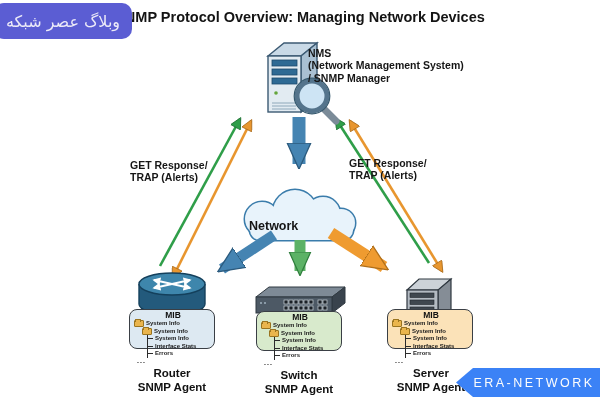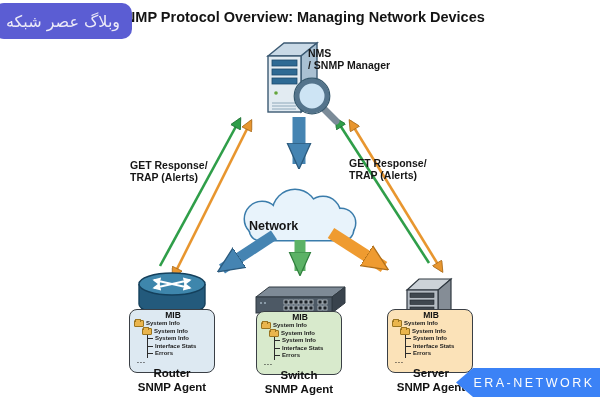--- a/index.html
+++ b/index.html
@@ -29,21 +29,21 @@
   
   .dlabel { position:absolute; font-weight:bold; color:#161616; text-align:left; line-height:1.18; z-index:3; }
   #nms-label   { left:308px; top:47px;  width:158px; font-size:10.5px; }
   #getset-label{ left:240px; top:138px; width:86px;  font-size:10.5px; }
   #left-resp   { left:130px; top:159px; width:126px; font-size:10.5px; }
   #right-resp  { left:349px; top:157px; width:126px; font-size:10.5px; }
   #cloud-label { left:249px; top:219px; width:104px; font-size:12.5px; }
 
   
   .mib-box {
-    position:absolute; width:86px; height:64px; top:309px;
+    position:absolute; width:86px; height:40px; top:309px;
     border:1.5px solid #3a3f45; border-radius:8px; z-index:4;
     box-sizing:border-box; padding:1px 2px 0 4px;
   }
   #mib-router { left:129px; background:#dde9f2; }
   #mib-switch { left:256px; top:311px; background:#d8eacc; }
   #mib-server { left:387px; background:#fbe2b8; }
   .mib-title { text-align:center; font-size:8.5px; font-weight:bold; line-height:9px; }
   .tree { font-size:6px; font-weight:bold; line-height:7.5px; color:#1a1a1a; }
   .trow { display:flex; align-items:center; gap:2px; white-space:nowrap; }
   .lvl1 { margin-left:8px; }
@@ -205,20 +205,21 @@
         <rect x="410" y="307" width="24" height="4.5"></rect>
       </g>
     </g>
   </svg>
 
   <div id="badge">وبلاگ عصر شبکه</div>
   <div id="title">SNMP Protocol Overview: Managing Network Devices</div>
 
   <div class="dlabel" id="nms-label">
     <div>NMS</div>
+    <div>(Network Management System)</div>
     <div>/ SNMP Manager</div>
   </div>
 
   <div class="dlabel" id="left-resp">
     <div>GET Response/</div>
     <div>TRAP (Alerts)</div>
   </div>
   <div class="dlabel" id="right-resp">
     <div>GET Response/</div>
     <div>TRAP (Alerts)</div>

